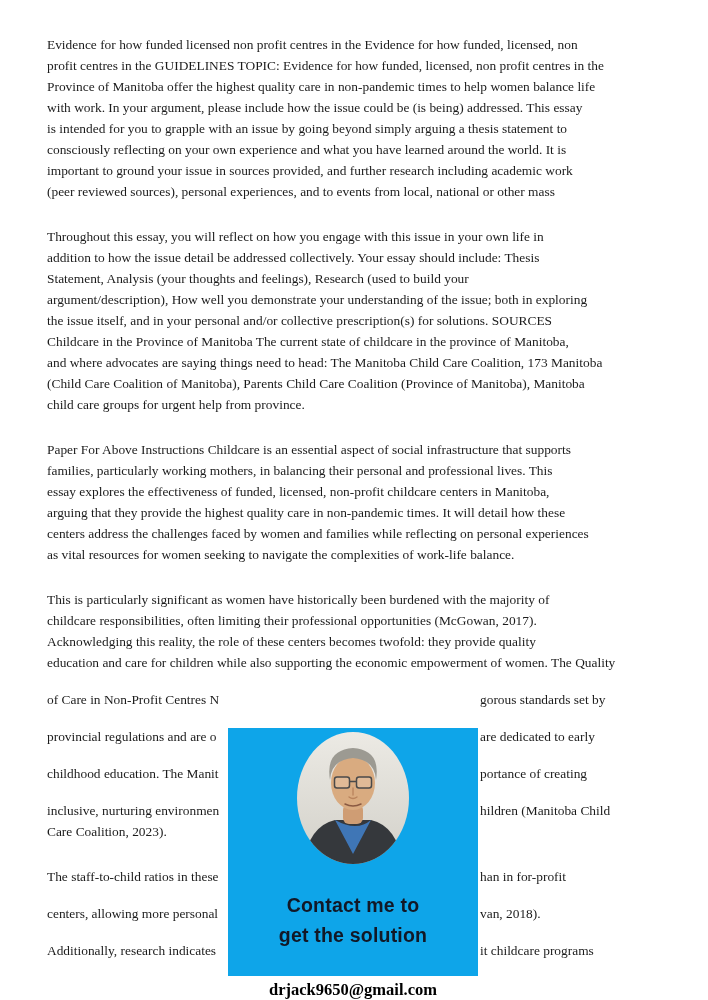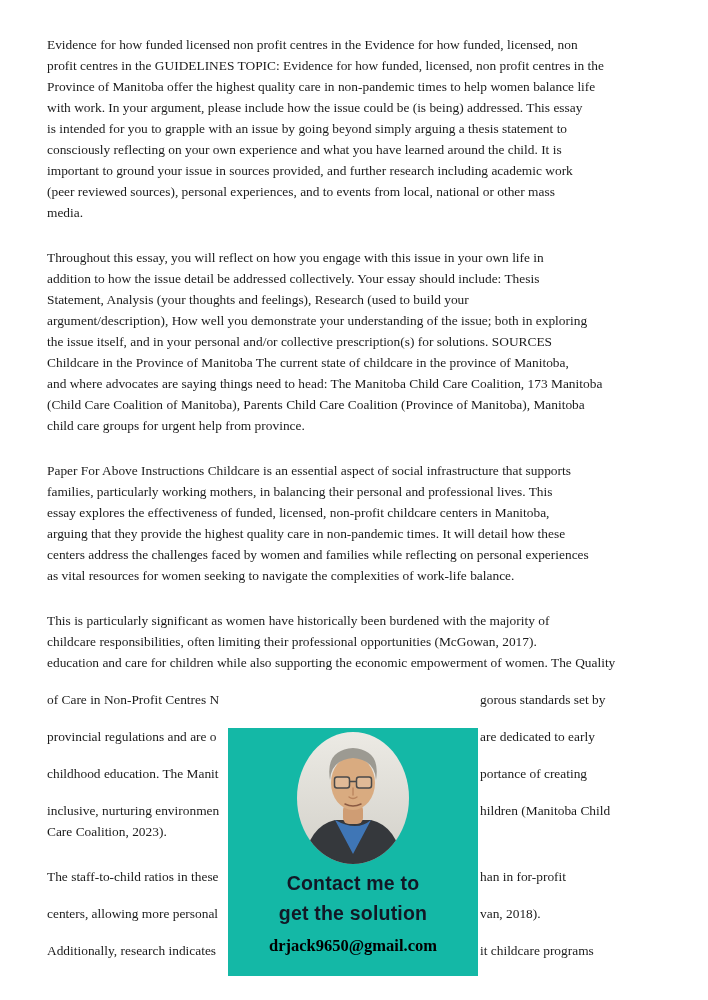--- a/index.html
+++ b/index.html
@@ -71,24 +71,23 @@
 
 <div class="page">
 
   <div class="doc">
       <div class="paragraph">
         <div class="line">Evidence for how funded licensed non profit centres in the Evidence for how funded, licensed, non</div>
         <div class="line">profit centres in the GUIDELINES TOPIC: Evidence for how funded, licensed, non profit centres in the</div>
         <div class="line">Province of Manitoba offer the highest quality care in non-pandemic times to help women balance life</div>
         <div class="line">with work. In your argument, please include how the issue could be (is being) addressed. This essay</div>
         <div class="line">is intended for you to grapple with an issue by going beyond simply arguing a thesis statement to</div>
-        <div class="line">consciously reflecting on your own experience and what you have learned around the child. It is</div>
+        <div class="line">consciously reflecting on your own experience and what you have learned around the world. It is</div>
         <div class="line">important to ground your issue in sources provided, and further research including academic work</div>
         <div class="line">(peer reviewed sources), personal experiences, and to events from local, national or other mass</div>
-        <div class="line">media.</div>
       </div>
       <div class="paragraph">
         <div class="line">Throughout this essay, you will reflect on how you engage with this issue in your own life in</div>
         <div class="line">addition to how the issue detail be addressed collectively. Your essay should include: Thesis</div>
         <div class="line">Statement, Analysis (your thoughts and feelings), Research (used to build your</div>
         <div class="line">argument/description), How well you demonstrate your understanding of the issue; both in exploring</div>
         <div class="line">the issue itself, and in your personal and/or collective prescription(s) for solutions. SOURCES</div>
         <div class="line">Childcare in the Province of Manitoba The current state of childcare in the province of Manitoba,</div>
         <div class="line">and where advocates are saying things need to head: The Manitoba Child Care Coalition, 173 Manitoba</div>
         <div class="line">(Child Care Coalition of Manitoba), Parents Child Care Coalition (Province of Manitoba), Manitoba</div>
@@ -98,35 +97,36 @@
         <div class="line">Paper For Above Instructions Childcare is an essential aspect of social infrastructure that supports</div>
         <div class="line">families, particularly working mothers, in balancing their personal and professional lives. This</div>
         <div class="line">essay explores the effectiveness of funded, licensed, non-profit childcare centers in Manitoba,</div>
         <div class="line">arguing that they provide the highest quality care in non-pandemic times. It will detail how these</div>
         <div class="line">centers address the challenges faced by women and families while reflecting on personal experiences</div>
         <div class="line">as vital resources for women seeking to navigate the complexities of work-life balance.</div>
       </div>
       <div class="paragraph">
         <div class="line">This is particularly significant as women have historically been burdened with the majority of</div>
         <div class="line">childcare responsibilities, often limiting their professional opportunities (McGowan, 2017).</div>
+        <div class="line">Acknowledging this reality, the role of these centers becomes twofold: they provide quality</div>
         <div class="line">education and care for children while also supporting the economic empowerment of women. The Quality</div>
         <div class="line split"><span>of Care in Non-Profit Centres N</span><span class="right">gorous standards set by</span></div>
         <div class="line split"><span>provincial regulations and are o</span><span class="right">are dedicated to early</span></div>
         <div class="line split"><span>childhood education. The Manit</span><span class="right">portance of creating</span></div>
         <div class="line split"><span>inclusive, nurturing environmen</span><span class="right">hildren (Manitoba Child</span></div>
         <div class="line">Care Coalition, 2023).</div>
       </div>
       <div class="paragraph">
         <div class="line split"><span>The staff-to-child ratios in these</span><span class="right">han in for-profit</span></div>
         <div class="line split"><span>centers, allowing more personal</span><span class="right">van, 2018).</span></div>
         <div class="line split"><span>Additionally, research indicates</span><span class="right">it childcare programs</span></div>
       </div>
     </div>
 
-  <div class="overlay" style="background: #14b8a6;">
+  <div class="overlay" style="background: #0ea5e9; gap: 22px;">
     <div class="avatar">
       <span>
         <svg viewBox="0 0 112 132" width="112" height="132" aria-hidden="true">
           <defs>
             <clipPath id="ovalClip">
                 <ellipse cx="56" cy="66" rx="56" ry="66"></ellipse>
               </clipPath>
             <linearGradient id="wall" x1="0" y1="0" x2="0" y2="1">
               <stop offset="0" stop-color="#eceae4"></stop>
               <stop offset="1" stop-color="#d2d0c9"></stop>

